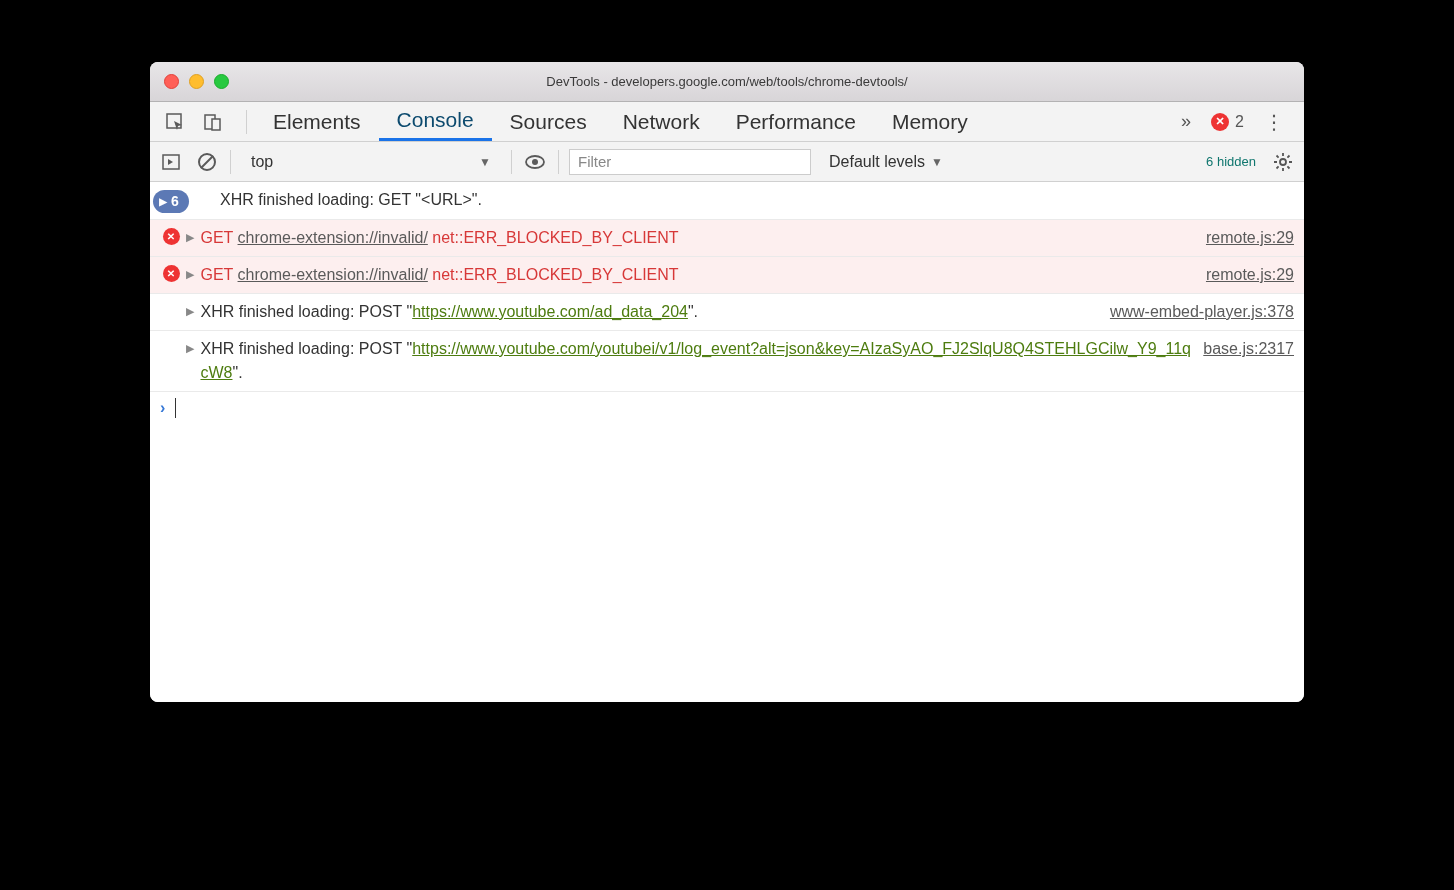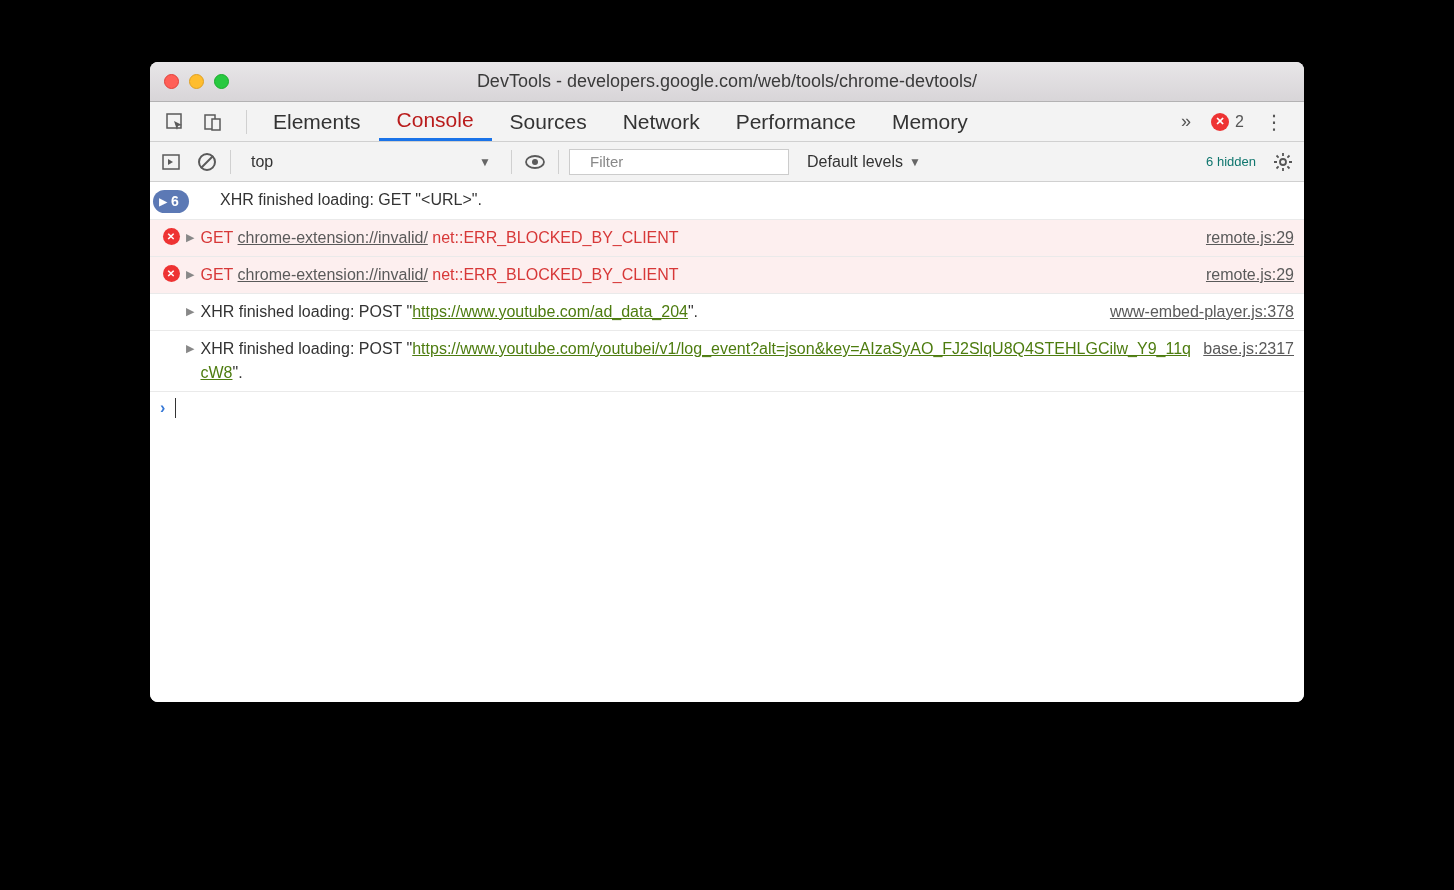--- a/index.html
+++ b/index.html
@@ -46,21 +46,21 @@
       height: 15px;
       border-radius: 50%;
     }
     .tl-close { background: #ff5f57; border: 0.5px solid #e1413a; }
     .tl-min { background: #ffbd2e; border: 0.5px solid #dfa023; }
     .tl-max { background: #28c940; border: 0.5px solid #1aad2b; }
     .titlebar-title {
       position: absolute;
       left: 50%;
       transform: translateX(-50%);
-      font-size: 18px;
+      font-size: 13px;
       color: #3a3a3a;
     }
     .tabs-bar {
       height: 40px;
       background: #f3f3f3;
       border-bottom: 1px solid #d0d0d0;
       display: flex;
       align-items: center;
       padding: 0 8px;
     }
@@ -92,21 +92,21 @@
     .tab {
       padding: 0 18px;
       height: 100%;
       display: flex;
       align-items: center;
       font-size: 21px;
       color: #333;
       cursor: pointer;
     }
     .tab.active {
-      color: #b91c1c;
+      color: #0c4a6e;
       border-bottom: 3px solid #1a73e8;
       padding-bottom: 0;
     }
     .tabs-right {
       margin-left: auto;
       display: flex;
       align-items: center;
       gap: 14px;
       padding-right: 6px;
     }
@@ -172,23 +172,23 @@
       width: 26px;
       height: 26px;
       display: flex;
       align-items: center;
       justify-content: center;
     }
     .filter-input {
       border: 1px solid #ccc;
       background: #fff;
       height: 26px;
-      padding: 0 20px;
+      padding: 0 8px;
       font-size: 15px;
-      width: 220px;
+      width: 242px;
       color: #333;
     }
     .filter-input::placeholder {
       color: #888;
     }
     .levels-dd {
       font-size: 16px;
       color: #333;
       display: flex;
       align-items: center;

